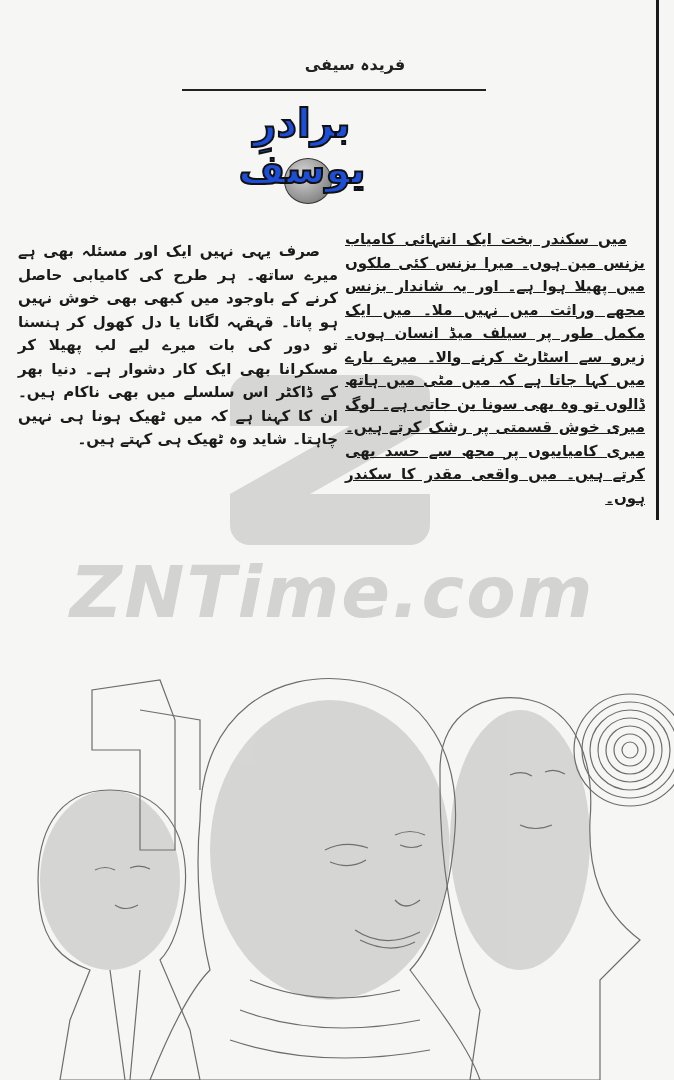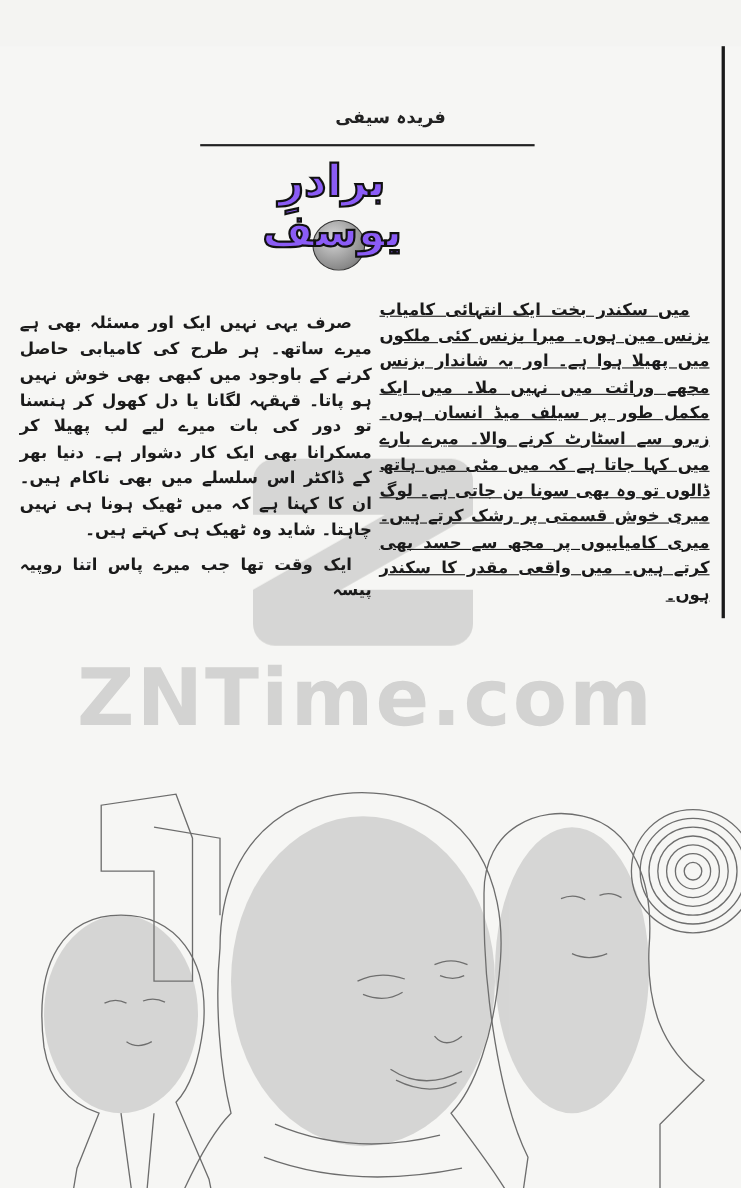--- a/index.html
+++ b/index.html
@@ -3,36 +3,36 @@
 <meta charset="utf-8">
 <style>
   html, body { margin: 0; padding: 0; }
   body {
     width: 674px; height: 1080px; overflow: hidden;
     background: #f4f4f2;
     font-family: "DejaVu Sans", sans-serif;
     color: #1a1a1a;
     position: relative;
   }
-  .page { position: absolute; inset: 0; background: #f6f6f4; margin-top: 42px; }
+  .page { position: absolute; inset: 0; background: #f6f6f4; }
   .author {
     position: absolute; top: 55px; left: 300px; width: 110px;
     text-align: center; direction: rtl;
     font-family: "DejaVu Sans", sans-serif; font-size: 16px; font-weight: bold;
     color: #222;
   }
   .rule {
     position: absolute; top: 89px; left: 182px; width: 304px; height: 2px;
     background: #222;
   }
   .title-wrap { position: absolute; top: 98px; left: 222px; width: 160px; height: 110px; }
   .title-text {
     position: absolute; top: 2px; left: 0; width: 160px; text-align: center;
     direction: rtl; font-size: 40px; font-weight: bold;
-    color: #8b5cf6; -webkit-text-stroke: 2px #111;
+    color: #1d4ed8; -webkit-text-stroke: 2px #111;
     font-family: "DejaVu Sans", sans-serif;
   }
   .globe {
     position: absolute; top: 60px; left: 62px; width: 46px; height: 44px;
     border-radius: 50%;
     background: radial-gradient(circle at 40% 35%, #d8d8d8, #8a8a8a 70%, #555);
     border: 1px solid #333;
   }
   .vline {
     position: absolute; left: 656px; top: 0; width: 3px; height: 520px; background: #1a1a1a;
@@ -54,20 +54,21 @@
   }
   .wm-logo {
     position: absolute; left: 50px; top: 0; width: 200px; height: 170px;
     background: #444; border-radius: 20px;
     clip-path: polygon(0 0, 100% 0, 100% 30%, 40% 70%, 100% 70%, 100% 100%, 0 100%, 0 70%, 60% 30%, 0 30%);
   }
   .wm-text {
     position: absolute; left: -110px; top: 175px; width: 560px;
     font-size: 72px; font-weight: bold; color: #333; letter-spacing: 2px;
     font-family: "DejaVu Sans", sans-serif;
+    font-style: italic;
   }
   .illustration {
     position: absolute; left: 0; top: 650px; width: 674px; height: 430px;
   }
 </style>
 </head>
 <body>
 
 <div class="page">
 
@@ -88,21 +89,20 @@
 
   <div class="col col-right">
     <p>میں سکندر بخت ایک انتہائی کامیاب بزنس مین ہوں۔ میرا بزنس کئی ملکوں میں پھیلا ہوا ہے۔ اور یہ شاندار بزنس مجھے وراثت میں نہیں ملا۔ میں ایک مکمل طور پر سیلف میڈ انسان ہوں۔ زیرو سے اسٹارٹ کرنے والا۔ میرے بارے میں کہا جاتا ہے کہ میں مٹی میں ہاتھ ڈالوں تو وہ بھی سونا بن جاتی ہے۔ لوگ میری خوش قسمتی پر رشک کرتے ہیں۔ میری کامیابیوں پر مجھ سے حسد بھی کرتے ہیں۔ میں واقعی مقدر کا سکندر ہوں۔</p>
     <div class="gap"></div>
   </div>
 
   <div class="col col-left">
     <div class="gap"></div>
     <p>صرف یہی نہیں ایک اور مسئلہ بھی ہے میرے ساتھ۔ ہر طرح کی کامیابی حاصل کرنے کے باوجود میں کبھی بھی خوش نہیں ہو پاتا۔ قہقہہ لگانا یا دل کھول کر ہنسنا تو دور کی بات میرے لیے لب پھیلا کر مسکرانا بھی ایک کار دشوار ہے۔ دنیا بھر کے ڈاکٹر اس سلسلے میں بھی ناکام ہیں۔ ان کا کہنا ہے کہ میں ٹھیک ہونا ہی نہیں چاہتا۔ شاید وہ ٹھیک ہی کہتے ہیں۔</p>
     <div class="gap"></div>
-    <p>ایک وقت تھا جب میرے پاس اتنا روپیہ پیسہ</p>
   </div>
 
   <svg class="illustration" viewBox="0 0 674 430" xmlns="http://www.w3.org/2000/svg">
     <g fill="none" stroke="#555" stroke-width="1.2" opacity="0.85">
 
       <path d="M92 40 L92 100 L140 100 L140 200 L175 200 L175 70 L160 30 L92 40 Z"></path>
       <path d="M140 60 L200 70 L200 140"></path>
 
       <path d="M40 260 C30 180 60 140 110 140 C160 140 190 180 185 240 C180 280 170 300 160 310 L190 380 L200 430 L60 430 L70 370 L90 320 C60 310 45 290 40 260 Z"></path>
       <path d="M95 220 Q105 215 115 220 M130 218 Q140 214 150 219 M115 255 Q125 262 138 255 M110 320 L125 430 M140 320 L130 430"></path>

